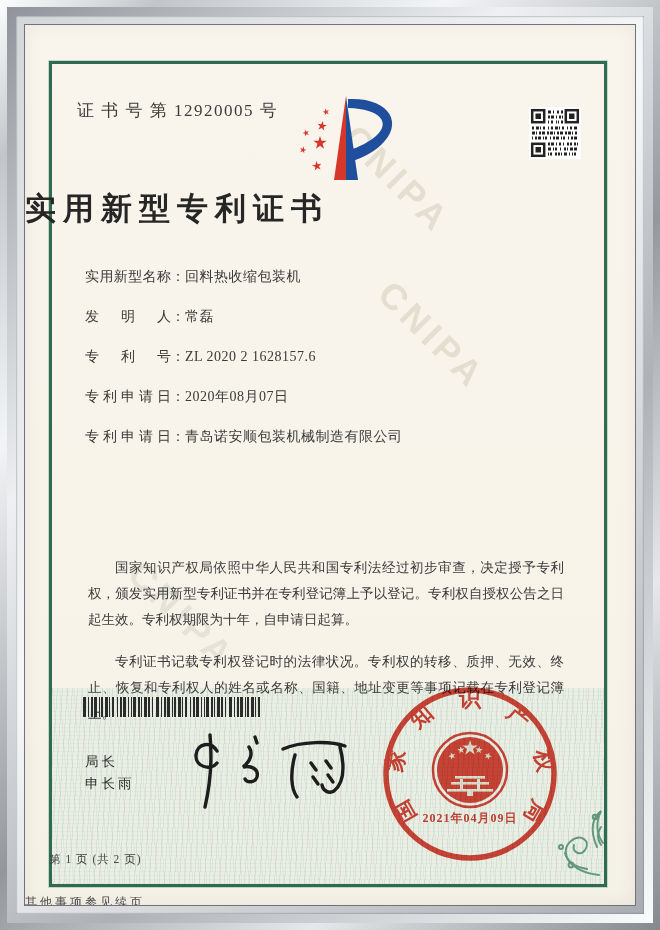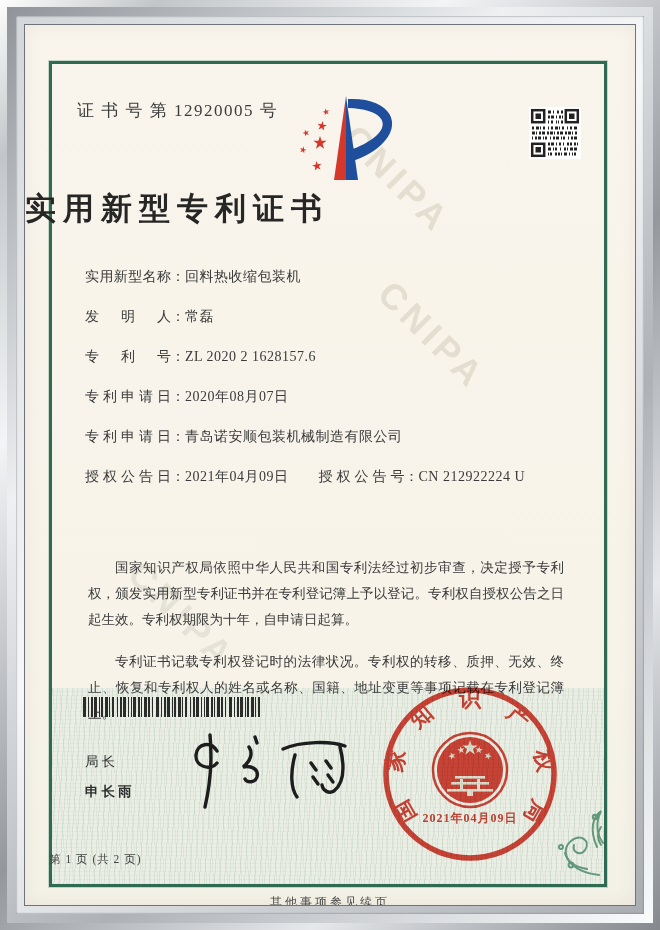--- a/index.html
+++ b/index.html
@@ -85,30 +85,30 @@
     text-align:justify;
   }
   .paras p{margin:16px;text-indent:2em;}
   
   .barcode{position:absolute;left:58px;top:672px;}
   .director{
     position:absolute;left:60px;top:728px;
     font-family:"Liberation Sans","DejaVu Sans",sans-serif;
     font-size:13.5px;color:#2e2e2e;letter-spacing:3px;
   }
-  .director .line2{margin-top:12px;font-weight:bold;}
+  .director .line2{margin-top:4px;}
   .signature{position:absolute;left:158px;top:704px;}
   .seal{position:absolute;left:356px;top:660px;opacity:.92;mix-blend-mode:multiply;}
   .page-no{
     position:absolute;left:24px;top:827px;width:558px;
     text-align:left;font-size:11.5px;color:#444;letter-spacing:1px;
   }
   .cont-note{
     position:absolute;left:0;top:869px;width:100%;
-    text-align:center;font-size:12px;color:#4a4a4a;letter-spacing:3px;
+    text-align:left;font-size:12px;color:#4a4a4a;letter-spacing:3px;
   }
   .flourish{position:absolute;left:512px;top:752px;}
 </style>
 </head>
 <body>
 
 <div class="frame1">
  <div class="frame2">
   <div class="frame3">
    <div class="paper">
@@ -173,23 +173,20 @@
          <span class="flabel">发明人</span><span class="fcolon">：</span><span class="fval">常磊</span>
        </div>
        <div class="frow">
          <span class="flabel">专利号</span><span class="fcolon">：</span><span class="fval">ZL 2020 2 1628157.6</span>
        </div>
        <div class="frow">
          <span class="flabel">专利申请日</span><span class="fcolon">：</span><span class="fval">2020年08月07日</span>
        </div>
        <div class="frow">
          <span class="flabel">专利申请日</span><span class="fcolon">：</span><span class="fval">青岛诺安顺包装机械制造有限公司</span>
-       </div>
-       <div class="frow">
-         <span class="flabel">授权公告日</span><span class="fcolon">：</span><span class="fval">2021年04月09日</span><span class="fpair2"><span class="flabel">授权公告号</span><span class="fcolon">：</span><span class="fval">CN 212922224 U</span></span>
        </div>
      </div>
 
      <div class="paras">
        <p>国家知识产权局依照中华人民共和国专利法经过初步审查，决定授予专利权，颁发实用新型专利证书并在专利登记簿上予以登记。专利权自授权公告之日起生效。专利权期限为十年，自申请日起算。</p>
        <p>专利证书记载专利权登记时的法律状况。专利权的转移、质押、无效、终止、恢复和专利权人的姓名或名称、国籍、地址变更等事项记载在专利登记簿上。</p>
      </div>
 
      <svg class="barcode" width="178" height="20" viewBox="0 0 178 20">
        <line x1="0" y1="10" x2="178" y2="10" stroke="#2b2b2b" stroke-width="20" stroke-dasharray="3 2 1 2 2 1 3 2 1 1 2 2 3 1 1 2 2 3 1 2 2 1 3 2 1 2 1 1 3 2 2 1 1 2 3 1 2 2 1 3"></line>

